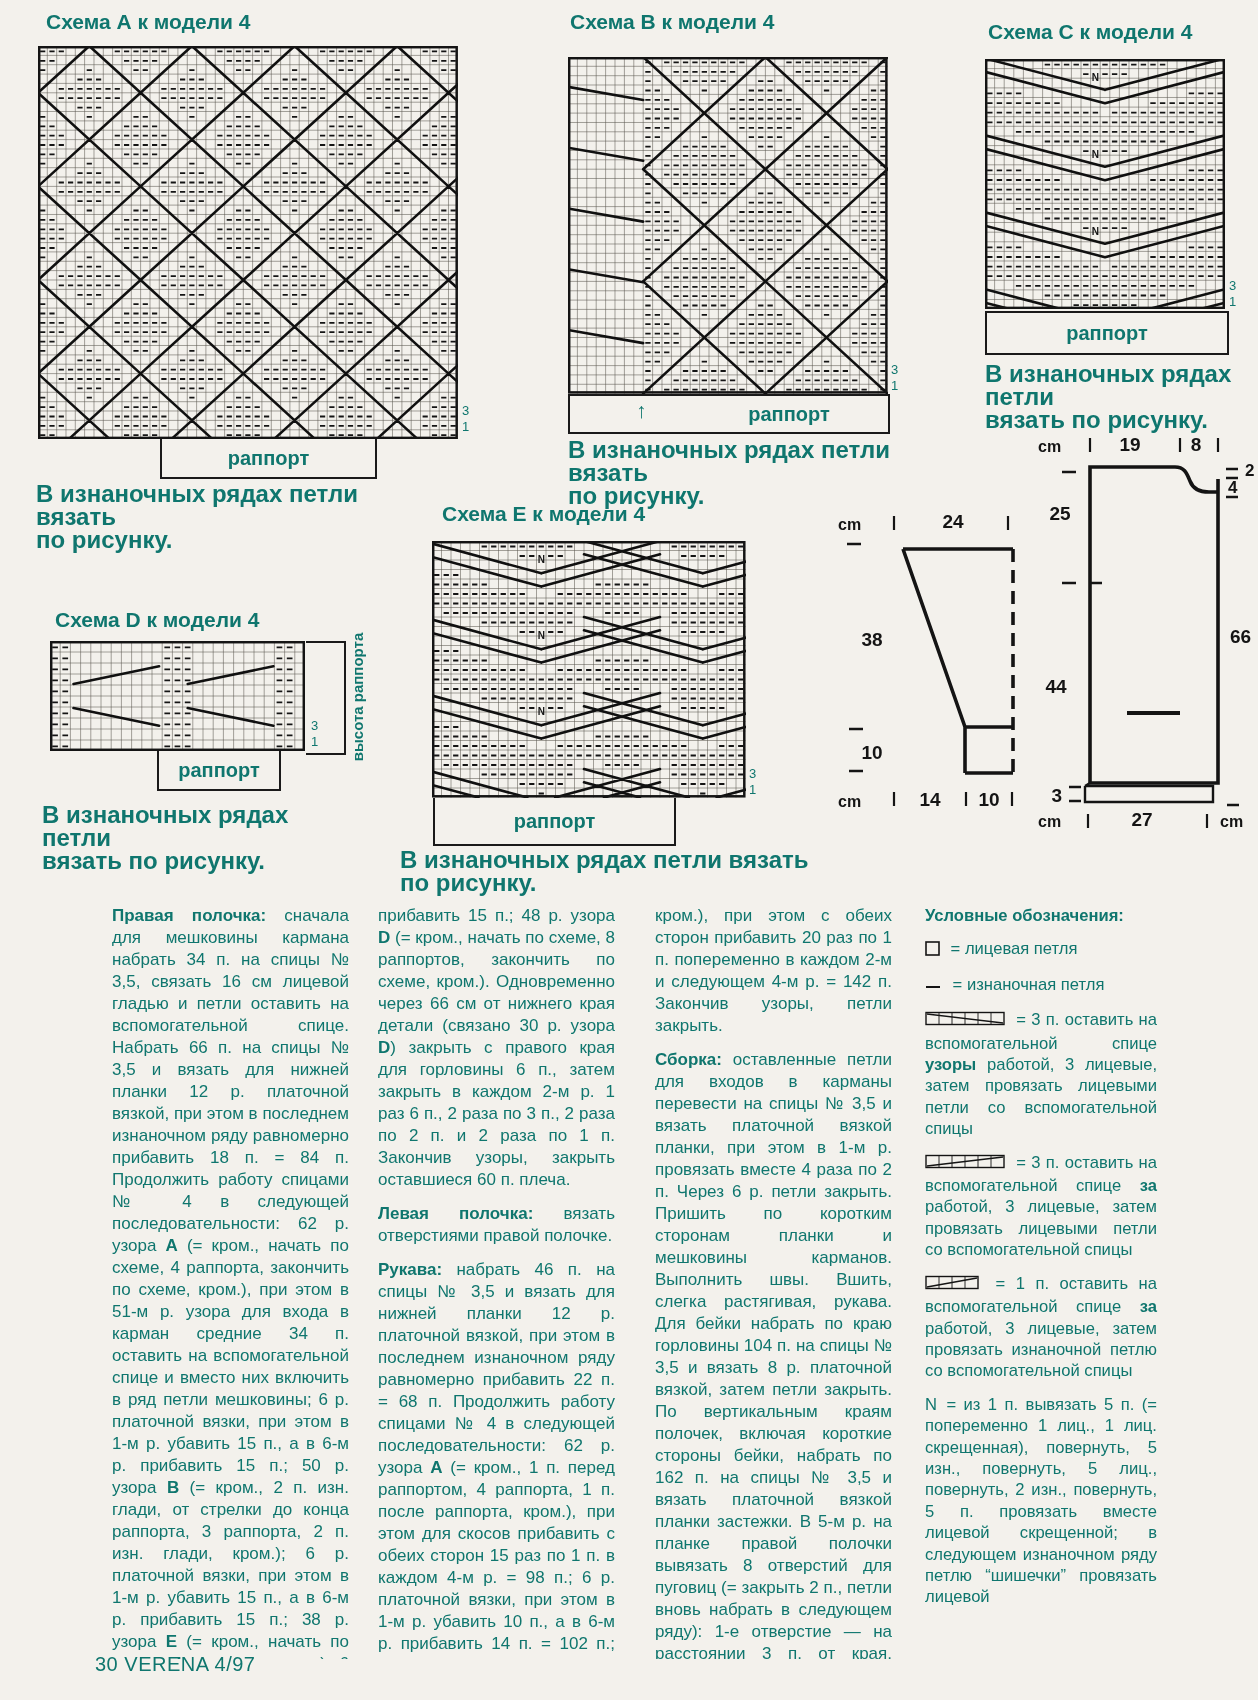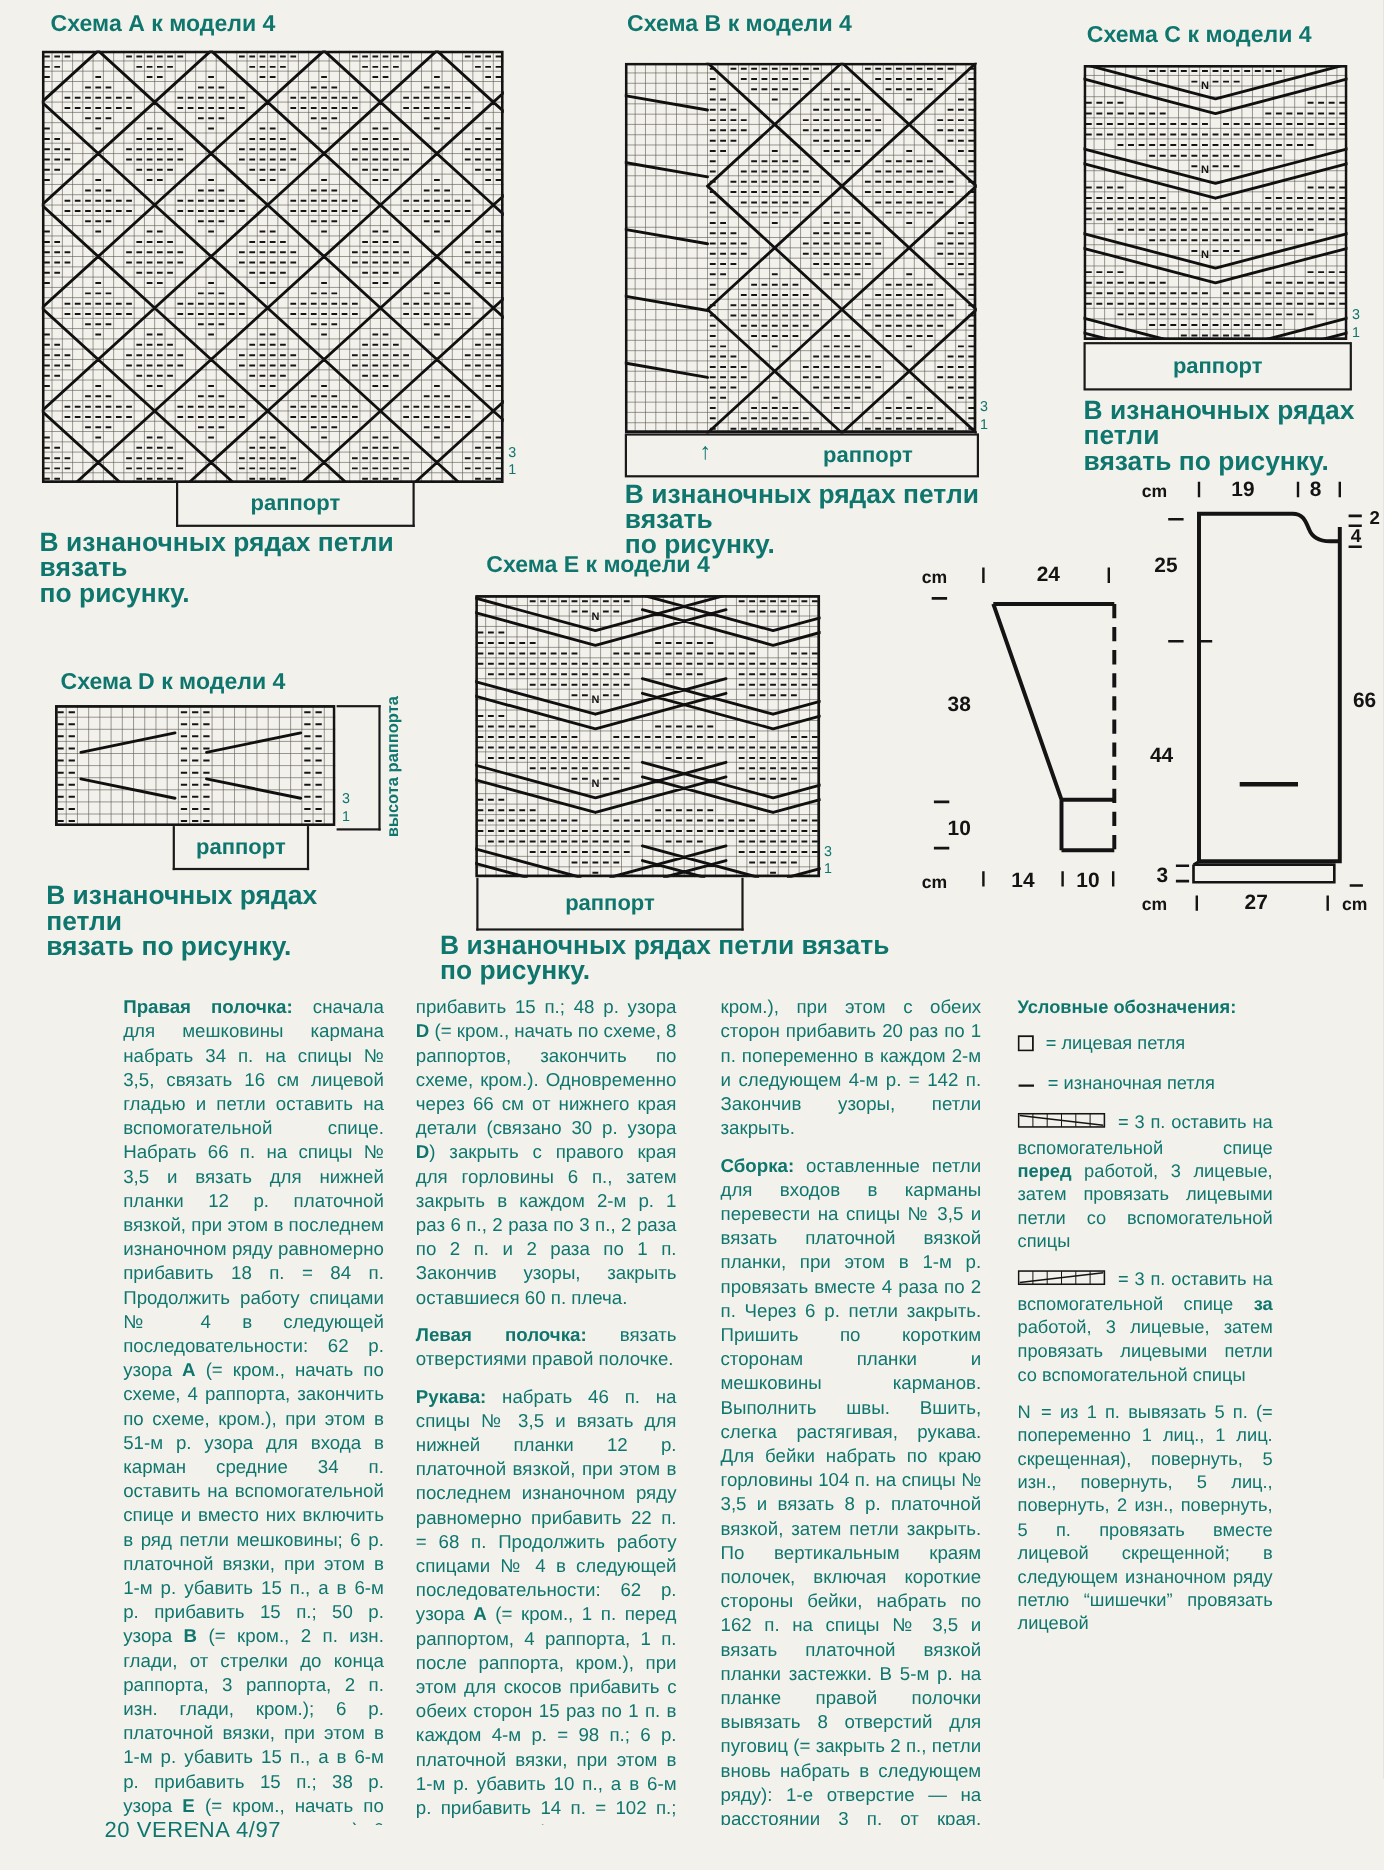--- a/index.html
+++ b/index.html
@@ -186,23 +186,28 @@
       <p class="legend-item"><span class="sym"><svg width="16" height="16">
             <rect x="1" y="2" width="13" height="13" fill="none" stroke="#141414" stroke-width="1.6"></rect>
           </svg></span><span> = лицевая петля</span></p>
       <p class="legend-item"><span class="sym"><svg width="18" height="12">
             <path d="M1 7H15" stroke="#141414" stroke-width="2"></path>
           </svg></span><span> = изнаночная петля</span></p>
       <p class="legend-item"><span class="sym"><svg width="81" height="17">
             <rect x="1" y="2.5" width="78" height="12" fill="none" stroke="#141414" stroke-width="1.4"></rect>
             <path d="M14 2.5V14.5M27 2.5V14.5M40 2.5V14.5M53 2.5V14.5M66 2.5V14.5" stroke="#141414" stroke-width="0.9"></path>
             <path d="M2 4L78 13" stroke="#141414" stroke-width="1.4"></path>
-          </svg></span><span> = 3 п. оставить на вспомогательной спице </span><b>перед</b><span> работой, 3 лицевые, затем провязать лицевыми петли со вспомогательной спицы</span></p>
+          </svg></span><span> = 3 п. оставить на вспомогательной спице </span><b>узоры</b><span> работой, 3 лицевые, затем провязать лицевыми петли со вспомогательной спицы</span></p>
       <p class="legend-item"><span class="sym"><svg width="81" height="17">
             <rect x="1" y="2.5" width="78" height="12" fill="none" stroke="#141414" stroke-width="1.4"></rect>
             <path d="M14 2.5V14.5M27 2.5V14.5M40 2.5V14.5M53 2.5V14.5M66 2.5V14.5" stroke="#141414" stroke-width="0.9"></path>
             <path d="M2 13L78 4" stroke="#141414" stroke-width="1.4"></path>
           </svg></span><span> = 3 п. оставить на вспомогательной спице </span><b>за</b><span> работой, 3 лицевые, затем провязать лицевыми петли со вспомогательной спицы</span></p>
+      <p class="legend-item"><span class="sym"><svg width="55" height="17">
+            <rect x="1" y="2.5" width="52" height="12" fill="none" stroke="#141414" stroke-width="1.4"></rect>
+            <path d="M14 2.5V14.5M27 2.5V14.5M40 2.5V14.5" stroke="#141414" stroke-width="0.9"></path>
+            <path d="M2 13L52 4" stroke="#141414" stroke-width="1.4"></path>
+          </svg></span><span> = 1 п. оставить на вспомогательной спице </span><b>за</b><span> работой, 3 лицевые, затем провязать изнаночной петлю со вспомогательной спицы</span></p>
       <p class="legend-item"><span class="symletter">N</span><span> = из 1 п. вывязать 5 п. (= попеременно 1 лиц., 1 лиц. скрещенная), повернуть, 5 изн., повернуть, 5 лиц., повернуть, 2 изн., повернуть, 5 п. провязать вместе лицевой скрещенной; в следующем изнаночном ряду петлю “шишечки” провязать лицевой</span></p>
     </div>
 
-  <div id="footer">20 VERENA 4/97</div>
+  <div id="footer">30 VERENA 4/97</div>
 </div>
 
 </body></html>

